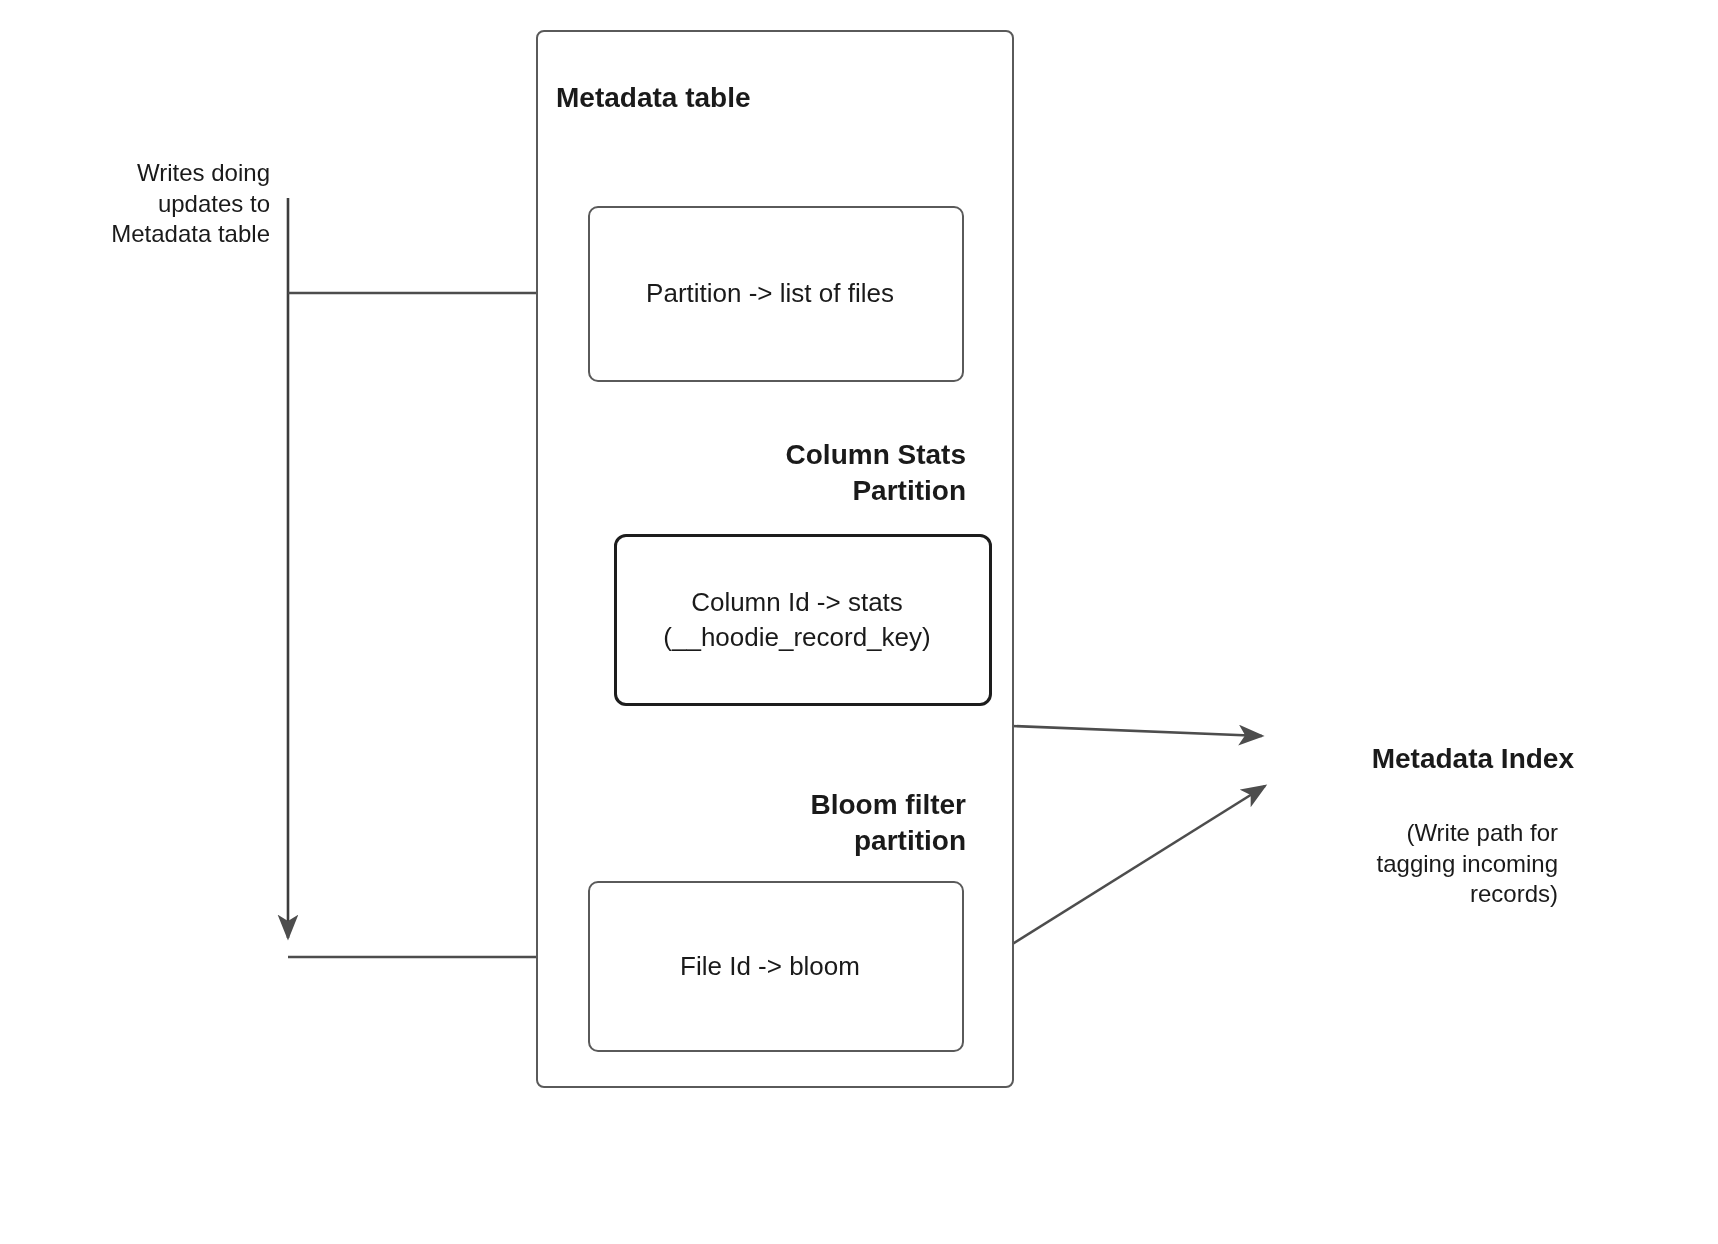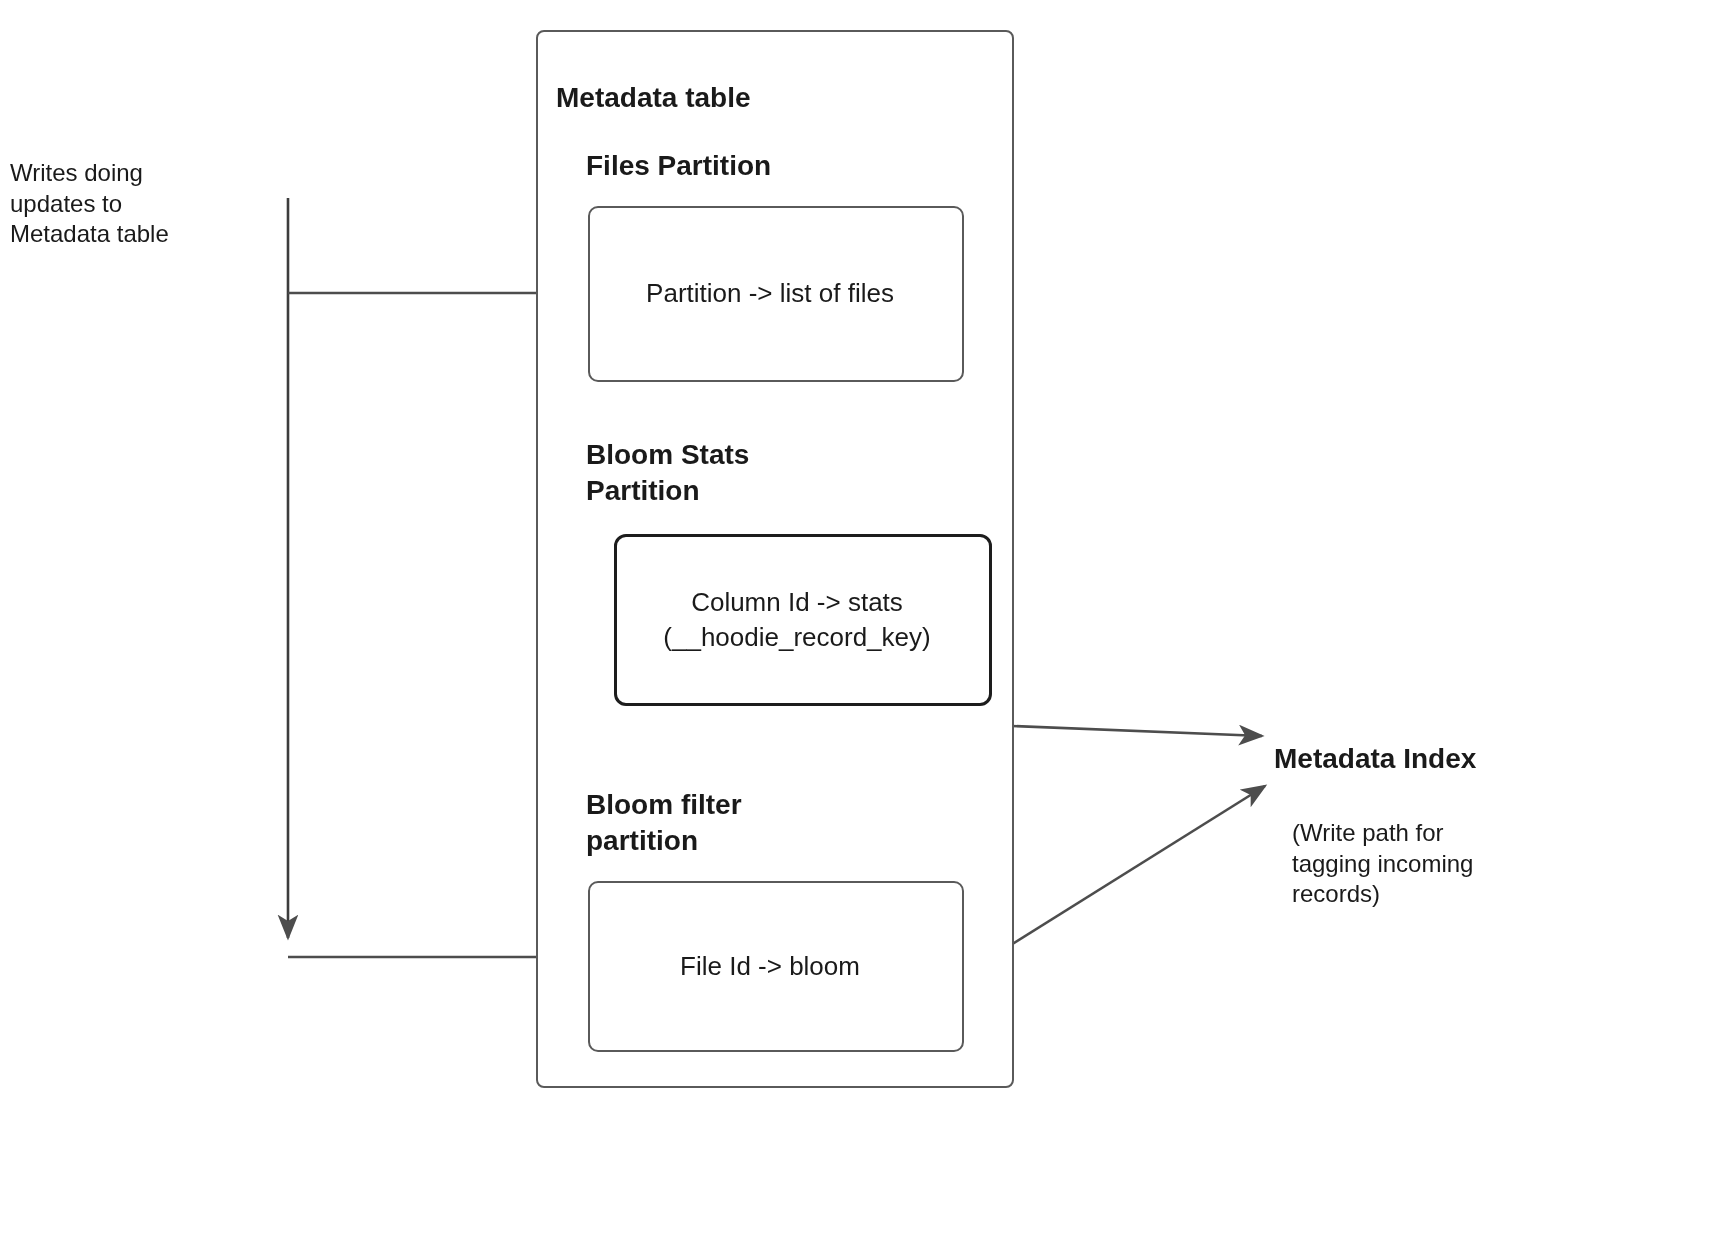--- a/index.html
+++ b/index.html
@@ -43,21 +43,21 @@
   }
   .outer-container {
     position: absolute;
     box-sizing: border-box;
     background: #ffffff;
     border: 2px solid #5a5a5a;
     border-radius: 8px;
   }
   .txt {
     position: absolute;
-    text-align: left;
+    text-align: right;
     line-height: 1.28;
     white-space: pre-line;
     color: #1a1a1a;
   }
   .bold { font-weight: bold; }
   .box-label {
     position: absolute;
     left: 0;
     right: 12px;
     top: 50%;
@@ -138,26 +138,25 @@
   </svg>
 
   <div class="outer-container" style="left:536px; top:30px; width:478px; height:1058px;"></div>
 
   <div class="txt bold title-metadata-table">Metadata table</div>
 
   <div class="txt label-writes">Writes doing
 updates to
 Metadata table</div>
 
-  <div class="txt bold heading-files">Files Partition</div>
   <div class="node-box" style="left:588px; top:206px; width:376px; height:176px;">
     <div class="box-label">Partition -&gt; list of files</div>
   </div>
 
-  <div class="txt bold heading-colstats">Bloom Stats
+  <div class="txt bold heading-colstats">Column Stats
 Partition</div>
   <div class="node-box thick" style="left:586px; top:534px; width:378px; height:172px;margin-left:28px;">
     <div class="box-label">Column Id  -&gt; stats
 (__hoodie_record_key)</div>
   </div>
 
   <div class="txt bold heading-bloom">Bloom filter
 partition</div>
   <div class="node-box" style="left:588px; top:881px; width:376px; height:171px;padding-left:28px;">
     <div class="box-label">File Id -&gt; bloom</div>

